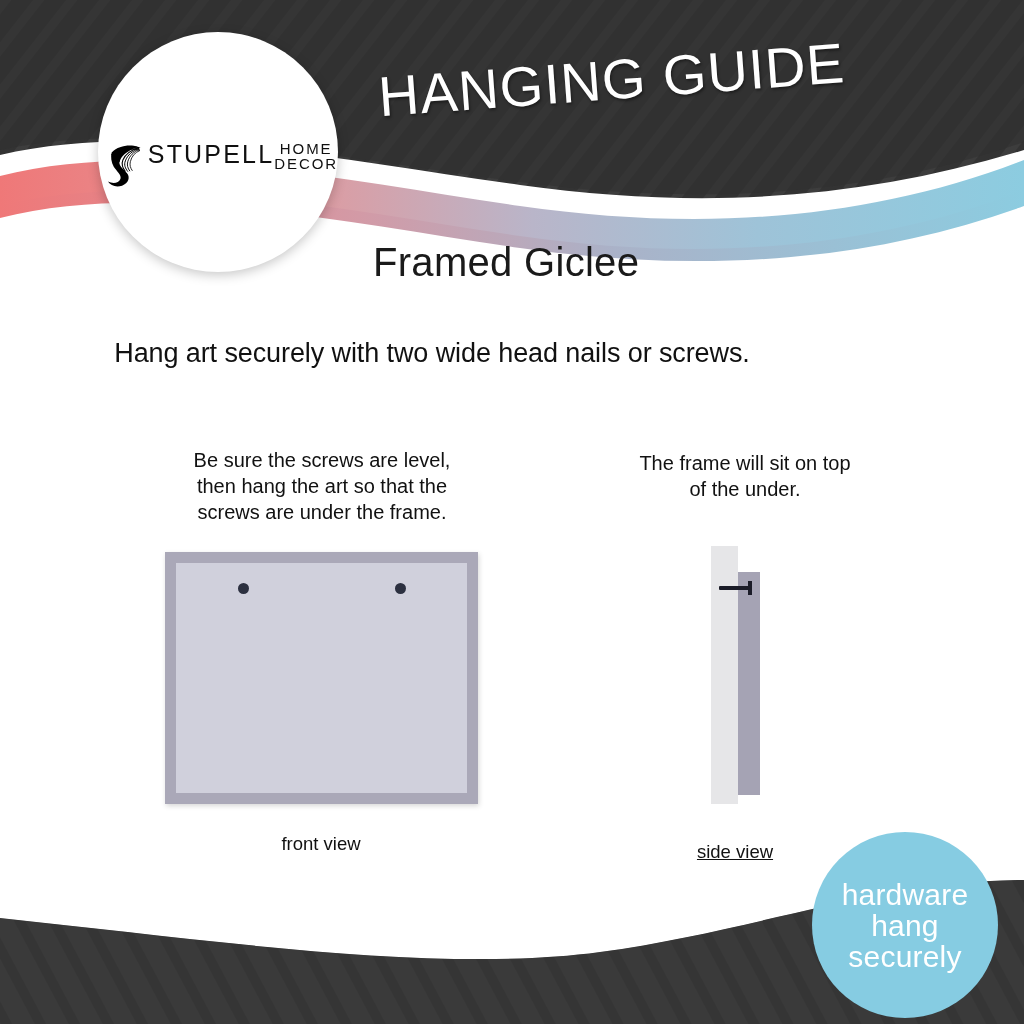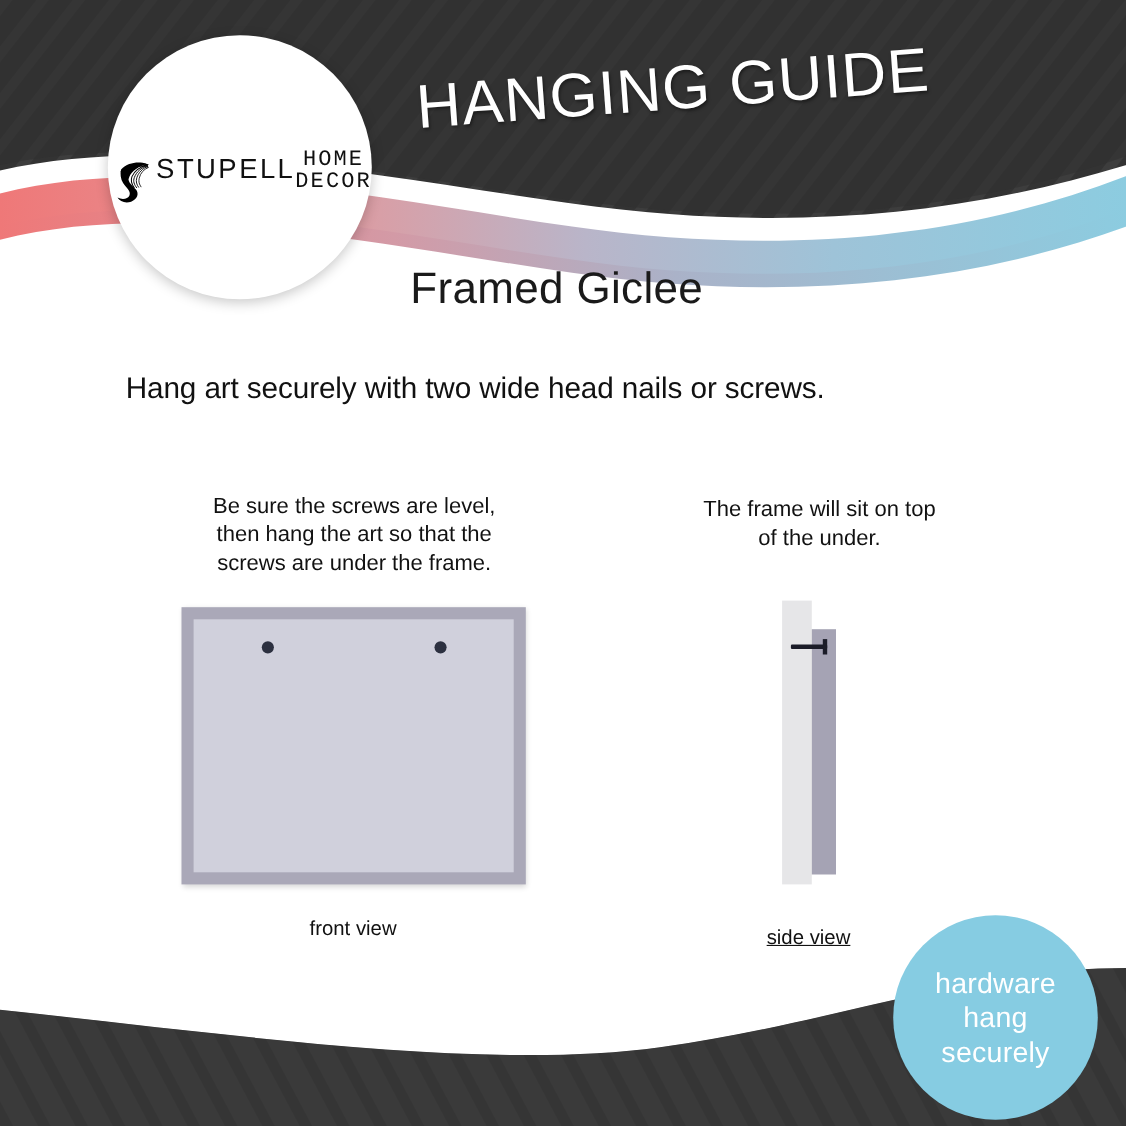--- a/index.html
+++ b/index.html
@@ -48,24 +48,23 @@
     color: #101010;
     letter-spacing: 2.2px;
     line-height: 1;
     text-align: center;
   }
   #logo-name {
     font-size: 25px;
     margin-top: 4px;
   }
   #logo-sub {
-    font-size: 20px;
+    font-size: 15px;
     margin-top: 7px;
     letter-spacing: 1.9px;
-    font-family: Liberation Mono, monospace;
   }
 
   
   #header-title {
     position: absolute;
     left: 378px;
     top: 46px;
     width: 500px;
     color: #ffffff;
     font-size: 56px;
@@ -188,21 +187,21 @@
     height: 186px;
     border-radius: 50%;
     background: #86cce2;
     display: flex;
     flex-direction: column;
     align-items: center;
     justify-content: center;
     color: #ffffff;
     line-height: 31px;
   }
-  .badge-line { font-size: 26px; letter-spacing: 0.2px; }
+  .badge-line { font-size: 30px; letter-spacing: 0.2px; }
 </style>
 </head>
 <body>
 
 <div id="page">
 
   <svg id="wave-layer" viewBox="0 0 1024 1024">
     <defs>
       <linearGradient id="ribbonGrad" x1="0" y1="0" x2="1" y2="0">
         <stop offset="0%" stop-color="#ef7878"></stop>

